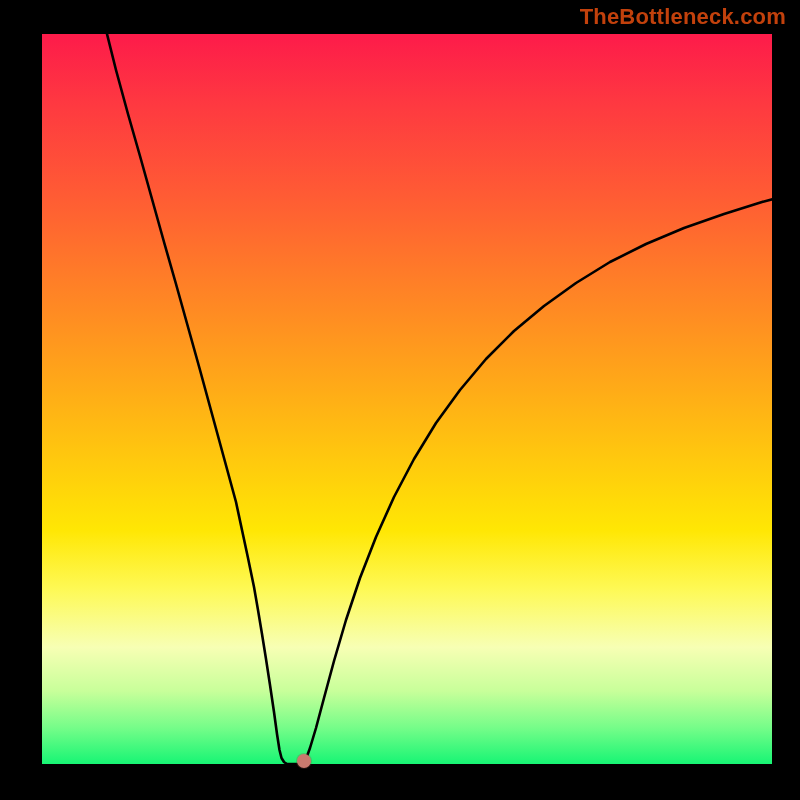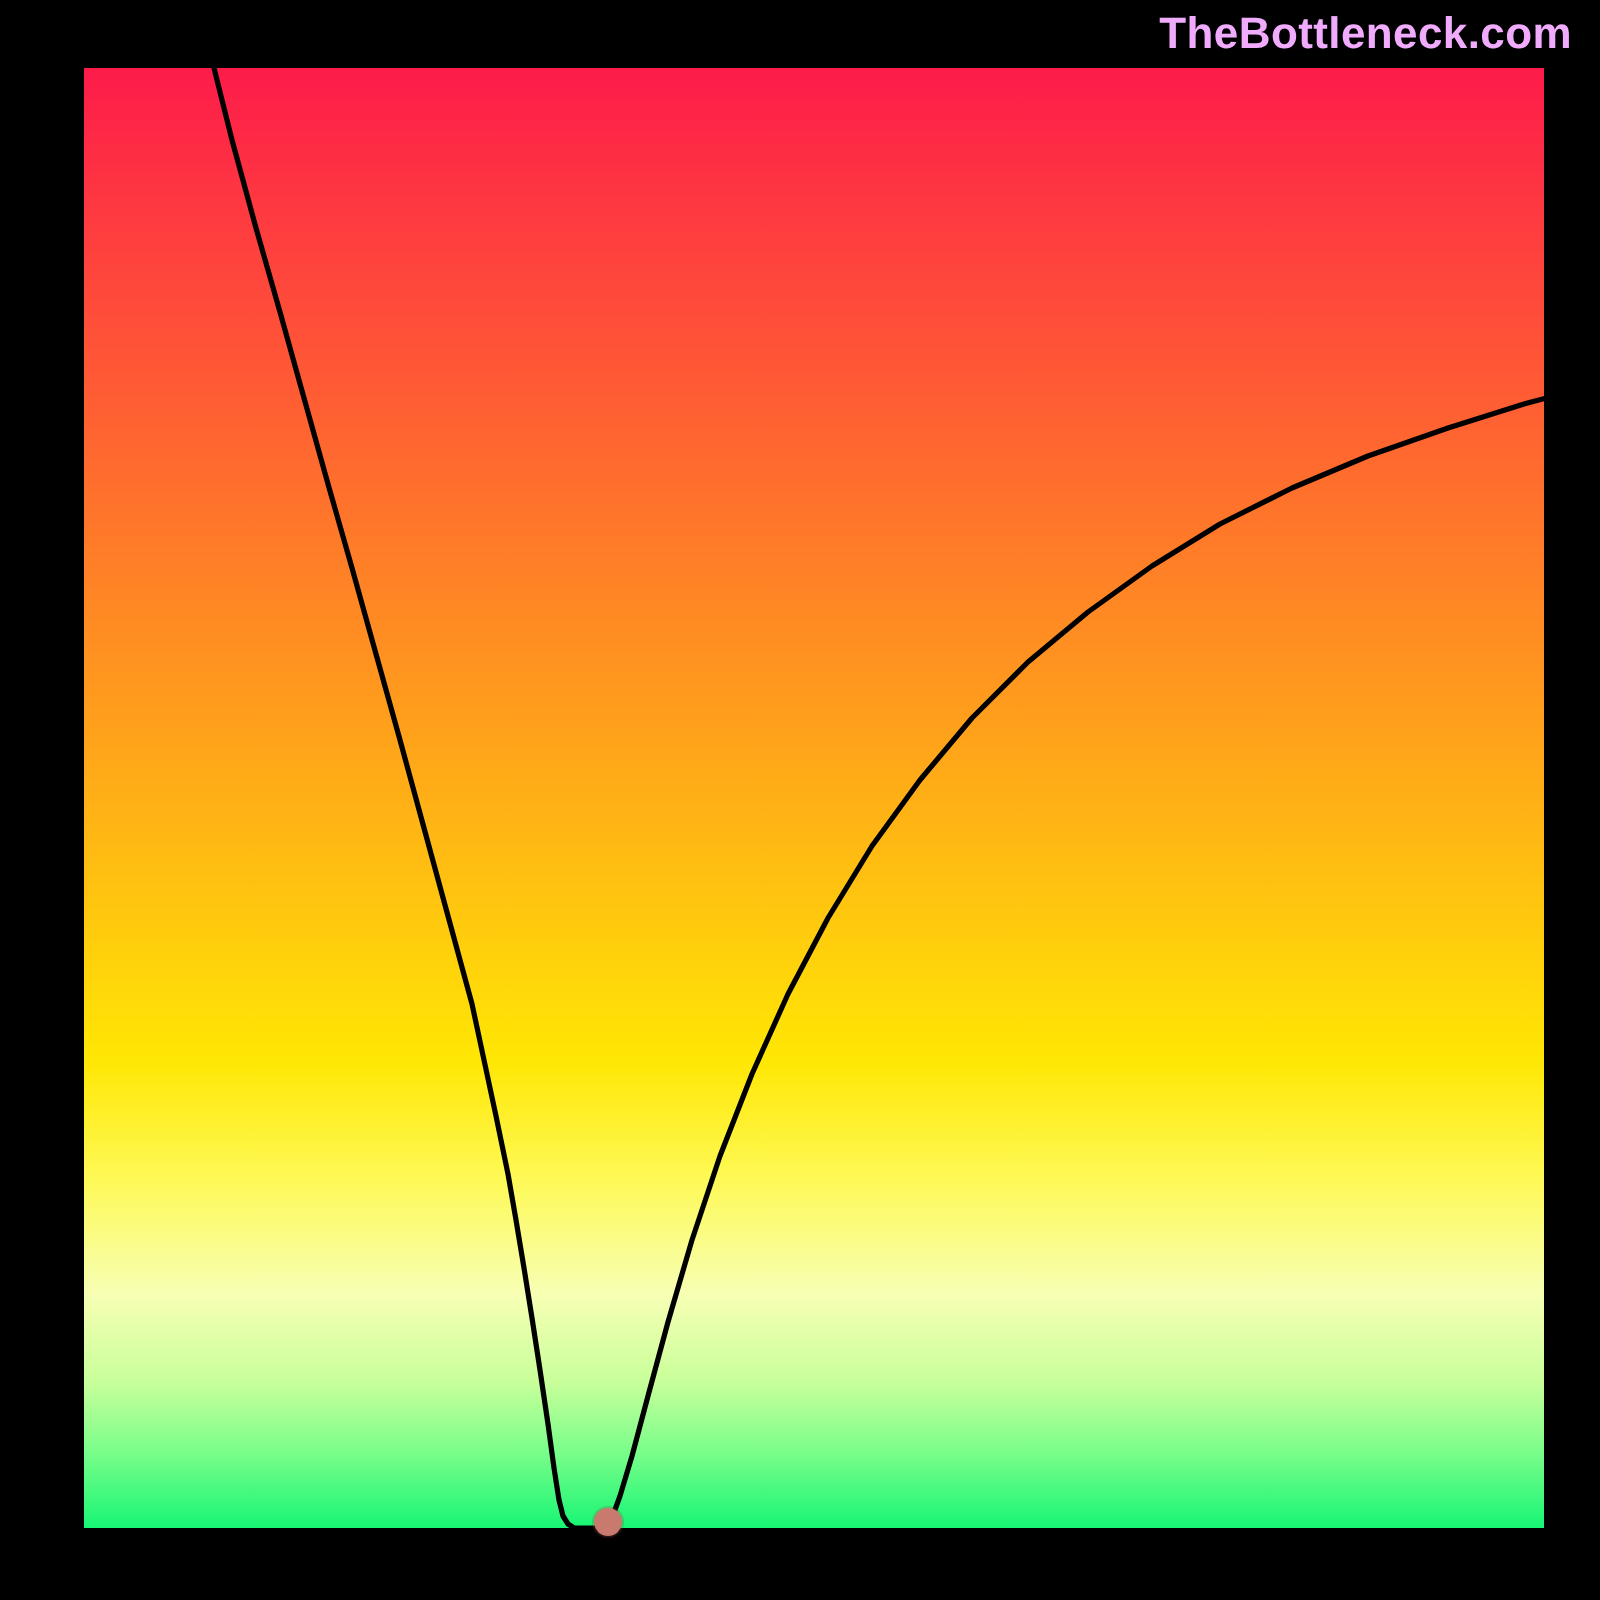--- a/index.html
+++ b/index.html
@@ -5,21 +5,21 @@
   * { margin: 0; padding: 0; box-sizing: border-box; }
   html, body { width: 800px; height: 800px; overflow: hidden; background: #000; }
   .wrapper { width: 800px; height: 800px; position: relative; background: #000; }
   .watermark {
     position: absolute;
     top: 4px;
     right: 14px;
     font-family: Arial, Helvetica, sans-serif;
     font-size: 22px;
     font-weight: 600;
-    color: #f0abfc;
+    color: #c2410c;
     letter-spacing: 0.2px;
   }
   .plot-area {
     position: absolute;
     left: 42px;
     top: 34px;
     width: 730px;
     height: 730px;
     background: linear-gradient(to bottom,
       #fd1b4a 0%,

